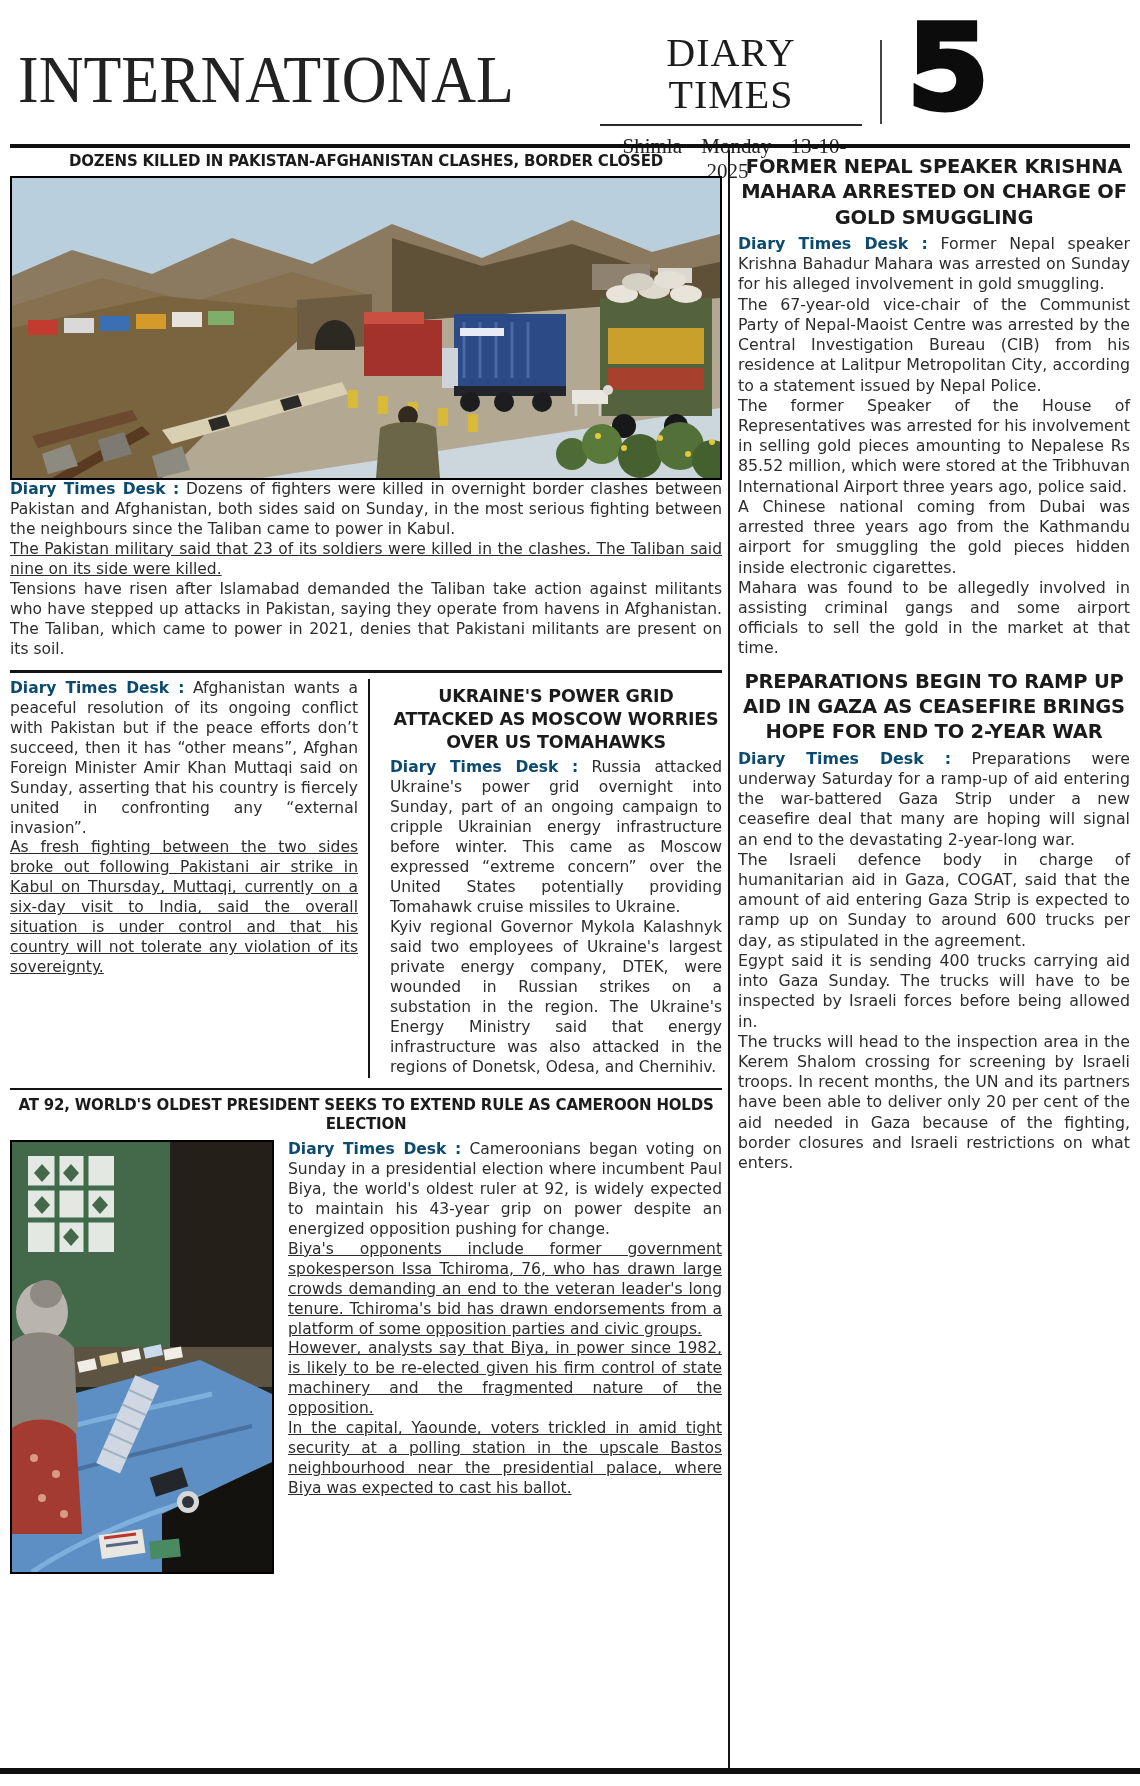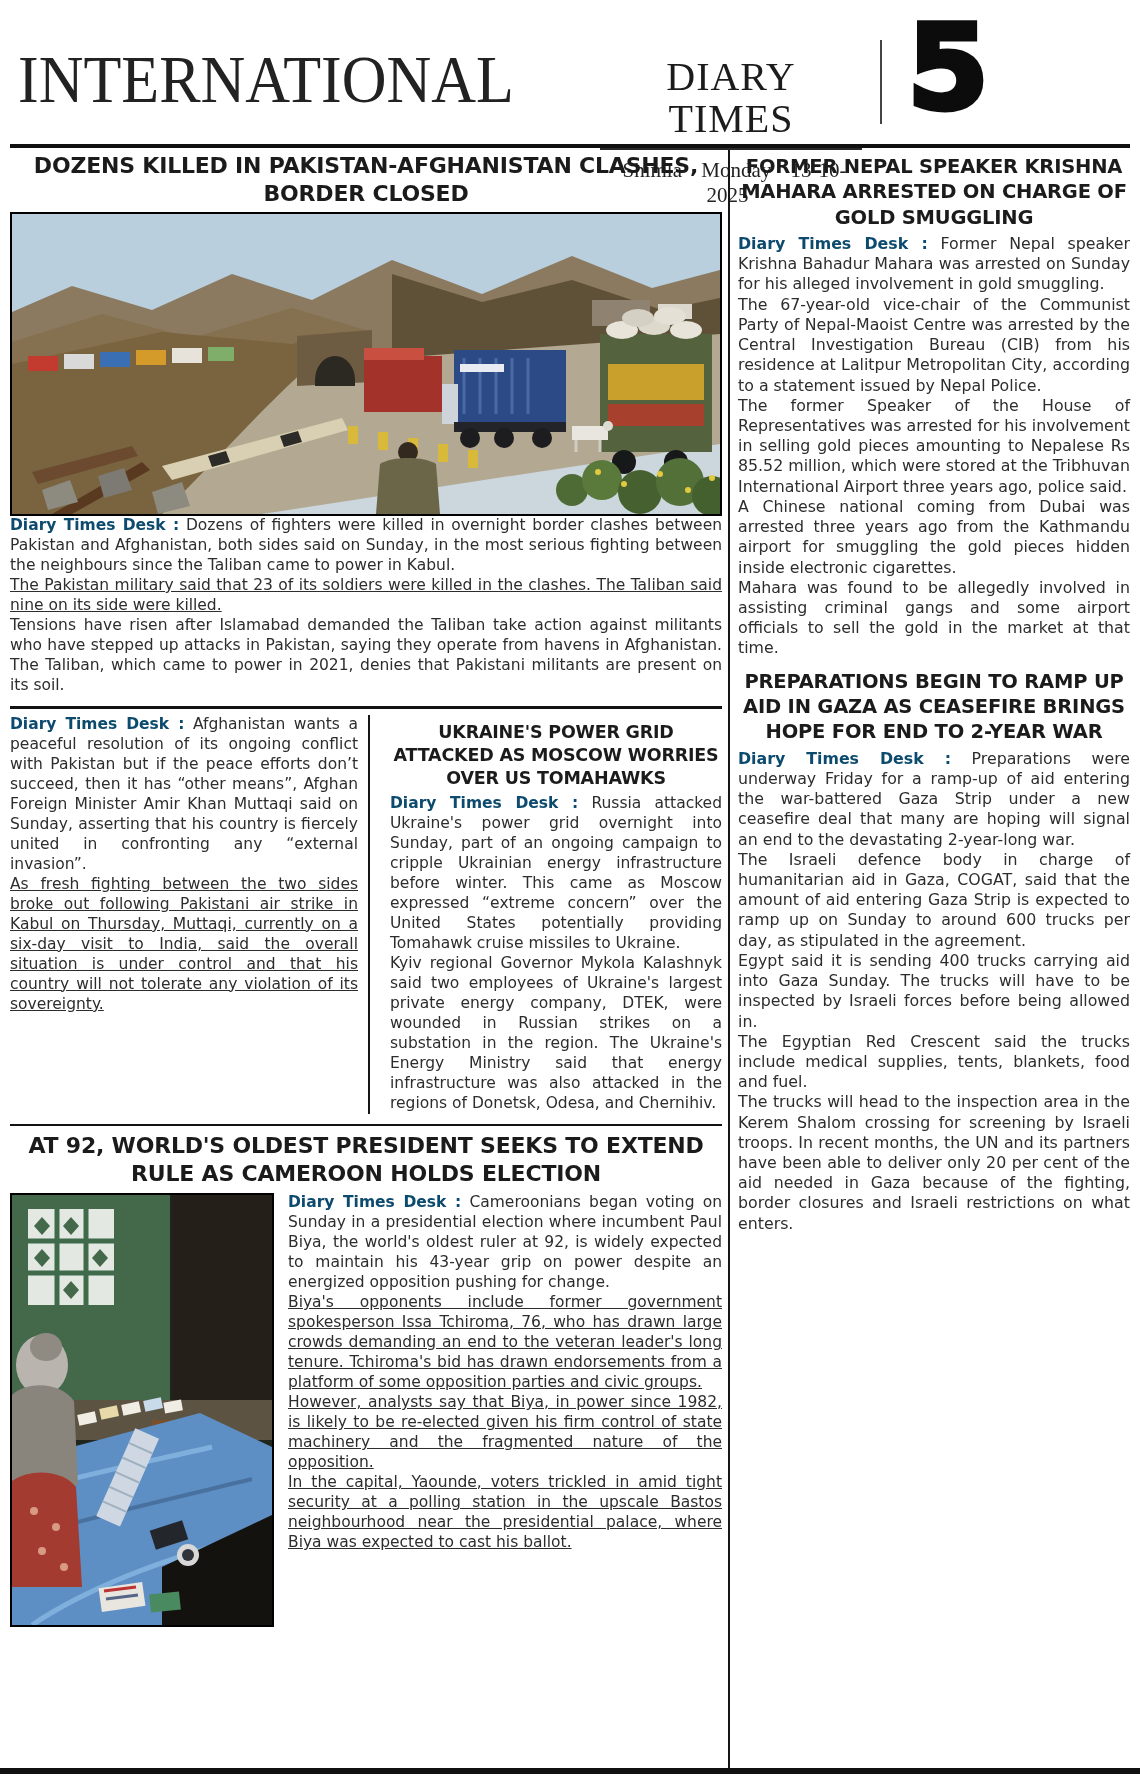--- a/index.html
+++ b/index.html
@@ -12,21 +12,21 @@
   
   .masthead-section{
     position:absolute;left:18px;top:46px;
     font-family:"Liberation Serif",serif;font-weight:400;
     font-size:62px;letter-spacing:0px;color:#222;line-height:1;
     transform:scaleY(1.08);transform-origin:top left;
   }
   .masthead-block{position:absolute;left:600px;top:32px;width:262px;text-align:center;}
   .masthead-title{
     font-family:"Liberation Serif",serif;font-size:40px;color:#1c1c1c;
-    letter-spacing:1px;line-height:1.05;padding-bottom:8px;border-bottom:2px solid #2a2a2a;margin-top:24px;
+    letter-spacing:1px;line-height:1.05;padding-bottom:8px;border-bottom:2px solid #2a2a2a;
   }
   .masthead-dateline{
     margin-top:8px;font-family:"Liberation Serif",serif;font-size:21px;color:#222;
   }
   .masthead-dateline span{margin:0 7px;}
   .masthead-vdiv{position:absolute;left:880px;top:40px;width:2px;height:84px;background:#444;}
   .page-number{
     position:absolute;left:898px;top:8px;width:100px;text-align:center;
     font-family:"DejaVu Sans",sans-serif;font-weight:900;font-size:118px;line-height:1;
     color:#0c0c0c;-webkit-text-stroke:5px #0c0c0c;
@@ -34,21 +34,21 @@
   .header-rule{position:absolute;left:10px;right:10px;top:144px;height:4px;background:#101010;}
   .bottom-rule{position:absolute;left:0px;right:0px;top:1768px;height:6px;background:#101010;}
   .col-sep{position:absolute;left:728px;top:150px;height:1618px;width:2px;background:#161616;}
 
   
   .main{position:absolute;left:10px;top:150px;width:712px;}
   .sidebar{position:absolute;left:738px;top:152px;width:392px;}
 
   h2.headline{
     margin:2px 0 5px 0;text-align:center;
-    font-size:22px;font-weight:800;letter-spacing:-0.2px;color:#1b1b1b;line-height:1.25;
+    font-size:15px;font-weight:800;letter-spacing:-0.2px;color:#1b1b1b;line-height:1.25;
   }
   h3.headline{
     margin:6px 0 4px 0;text-align:center;
     font-size:17.5px;font-weight:800;letter-spacing:-0.2px;color:#1b1b1b;line-height:1.32;
   }
   .sidebar h2.headline{font-size:19.5px;line-height:1.3;margin-bottom:4px;}
 
   p.body{
     margin:0;font-size:15.5px;line-height:1.29;text-align:justify;color:#2d2d2d;
     text-justify:inter-word;
@@ -301,22 +301,21 @@
   <div class="sidebar">
 
     <h2 class="headline">FORMER NEPAL SPEAKER KRISHNA MAHARA ARRESTED ON CHARGE OF GOLD SMUGGLING</h2>
     <p class="body"><b>Diary Times Desk :</b> <span>Former Nepal speaker Krishna Bahadur Mahara was arrested on Sunday for his alleged involvement in gold smuggling.</span></p>
     <p class="body mt26">The 67-year-old vice-chair of the Communist Party of Nepal-Maoist Centre was arrested by the Central Investigation Bureau (CIB) from his residence at Lalitpur Metropolitan City, according to a statement issued by Nepal Police.</p>
     <p class="body mt26">The former Speaker of the House of Representatives was arrested for his involvement in selling gold pieces amounting to Nepalese Rs 85.52 million, which were stored at the Tribhuvan International Airport three years ago, police said.</p>
     <p class="body mt26">A Chinese national coming from Dubai was arrested three years ago from the Kathmandu airport for smuggling the gold pieces hidden inside electronic cigarettes.</p>
     <p class="body">Mahara was found to be allegedly involved in assisting criminal gangs and some airport officials to sell the gold in the market at that time.</p>
 
     <h2 class="headline" style="margin-top:10px;">PREPARATIONS BEGIN TO RAMP UP AID IN GAZA AS CEASEFIRE BRINGS HOPE FOR END TO 2-YEAR WAR</h2>
-    <p class="body"><b>Diary Times Desk :</b> <span>Preparations were underway Friday for a ramp-up of aid entering the war-battered Gaza Strip under a new ceasefire deal that many are hoping will signal an end to the devastating 2-year-long war.</span></p>
+    <p class="body"><b>Diary Times Desk :</b> <span>Preparations were underway Saturday for a ramp-up of aid entering the war-battered Gaza Strip under a new ceasefire deal that many are hoping will signal an end to the devastating 2-year-long war.</span></p>
     <p class="body mt26">The Israeli defence body in charge of humanitarian aid in Gaza, COGAT, said that the amount of aid entering Gaza Strip is expected to ramp up on Sunday to around 600 trucks per day, as stipulated in the agreement.</p>
     <p class="body mt26">Egypt said it is sending 400 trucks carrying aid into Gaza Sunday. The trucks will have to be inspected by Israeli forces before being allowed in.</p>
-    <p class="body mt26">The Egyptian Red Crescent said the trucks include medical supplies, tents, blankets, food and fuel.</p>
     <p class="body">The trucks will head to the inspection area in the Kerem Shalom crossing for screening by Israeli troops. In recent months, the UN and its partners have been able to deliver only 20 per cent of the aid needed in Gaza because of the fighting, border closures and Israeli restrictions on what enters.</p>
 
   </div>
 
   <div class="bottom-rule"></div>
 </div>
 
 </body></html>

